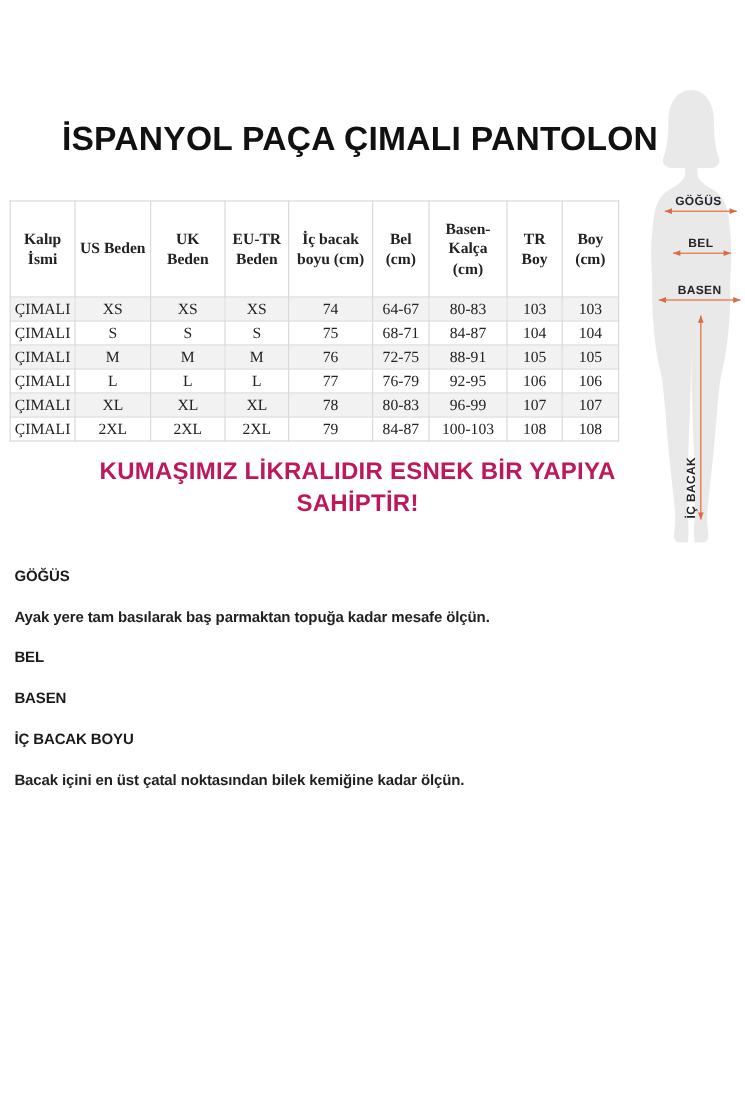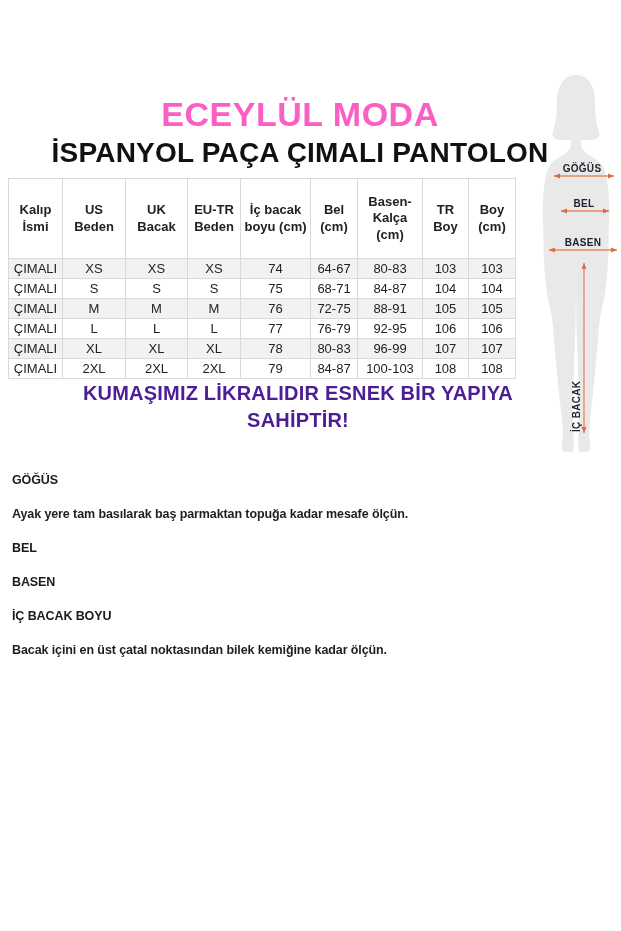--- a/index.html
+++ b/index.html
@@ -8,34 +8,34 @@
     position:relative; width:621px; height:931px; background:#fff;
     font-family:"Liberation Sans", sans-serif; overflow:hidden; color:#1a1a1a;
   }
 
   
   .hdr { position:absolute; top:96px; left:0; width:600px; text-align:center; }
   .brand { font-size:34px; font-weight:bold; color:#fa5fc4; letter-spacing:0.5px; line-height:1.1; }
   .product { font-size:28px; font-weight:bold; color:#111; margin-top:4px; letter-spacing:0.2px; }
 
   
-  table.size { position:absolute; top:178px; left:8px; width:507px;
-    border-collapse:collapse; table-layout:fixed; }
+  table.size { position:absolute; top:167px; left:8px; width:507px;
+    border-collapse:collapse; table-layout:fixed;font-family:Liberation Serif, serif; }
   table.size th, table.size td {
     border:1px solid #d9d9d9; text-align:center; vertical-align:middle;
     font-size:13px; color:#222; padding:0 2px; overflow:hidden;
   }
   table.size thead th { height:80px; font-weight:bold; background:#fff; line-height:1.25; }
   table.size tbody td { height:20px; font-weight:normal; }
   table.size tbody tr.alt td { background:#f2f2f2; }
 
   
   .fabric-note {
     position:absolute; top:380px; left:58px; width:480px; text-align:center;
-    font-size:20px; font-weight:bold; color:#4c1d95; line-height:1.35; letter-spacing:0.2px;
+    font-size:20px; font-weight:bold; color:#be185d; line-height:1.35; letter-spacing:0.2px;
   }
 
   
   .guide { position:absolute; top:470px; left:12px; width:592px; }
   .guide p { font-size:12.5px; font-weight:bold; line-height:20px; margin:0 0 14px 0; letter-spacing:-0.1px; }
   .guide-title { color:#e8813a; }
   .g-head { color:#1a1a1a; }
   .g-text { color:#1f1f1f; }
 
   
@@ -52,41 +52,40 @@
     top:312px; left:44px; width:14px; height:68px;
     writing-mode:vertical-rl; transform:rotate(180deg); text-align:center;
   }
 </style>
 </head>
 <body>
 
 <div class="page">
 
   <div class="hdr">
-    <div class="brand">ECEYLÜL MODA</div>
     <div class="product">İSPANYOL PAÇA ÇIMALI PANTOLON</div>
   </div>
 
   <table class="size">
     <colgroup>
       <col style="width:54px">
         <col style="width:63px">
         <col style="width:62px">
       <col style="width:53px">
         <col style="width:70px">
         <col style="width:47px">
       <col style="width:65px">
         <col style="width:46px">
         <col style="width:47px">
     </colgroup>
     <thead>
       <tr>
         <th>Kalıp İsmi</th>
         <th>US Beden</th>
-        <th>UK Bacak</th>
+        <th>UK Beden</th>
         <th>EU-TR Beden</th>
         <th>İç bacak boyu (cm)</th>
         <th>Bel (cm)</th>
         <th>Basen-Kalça (cm)</th>
         <th>TR Boy</th>
         <th>Boy (cm)</th>
       </tr>
     </thead>
     <tbody>
       <tr class="alt">

